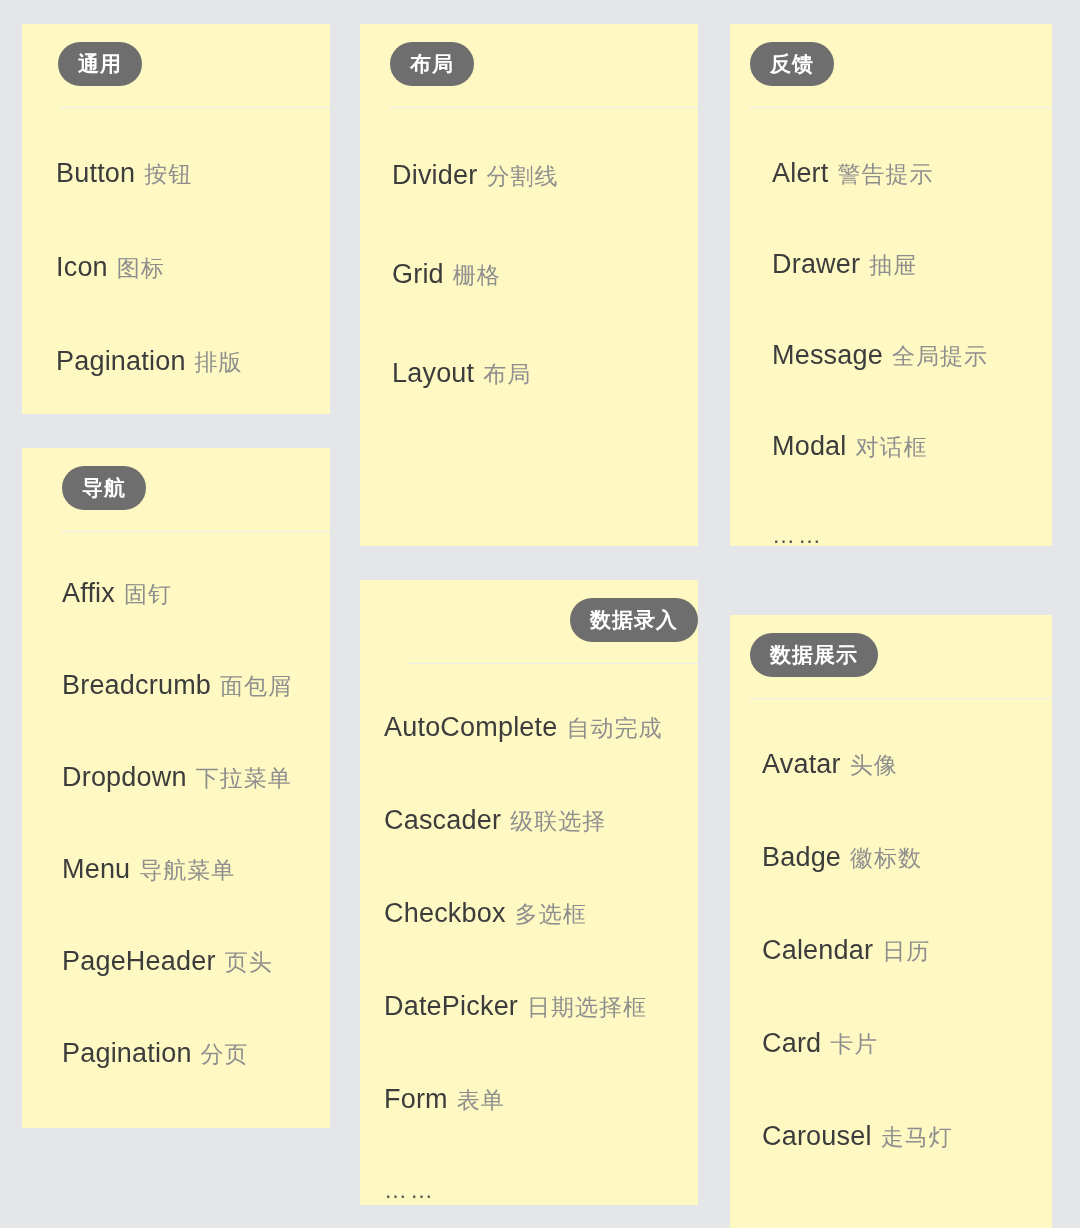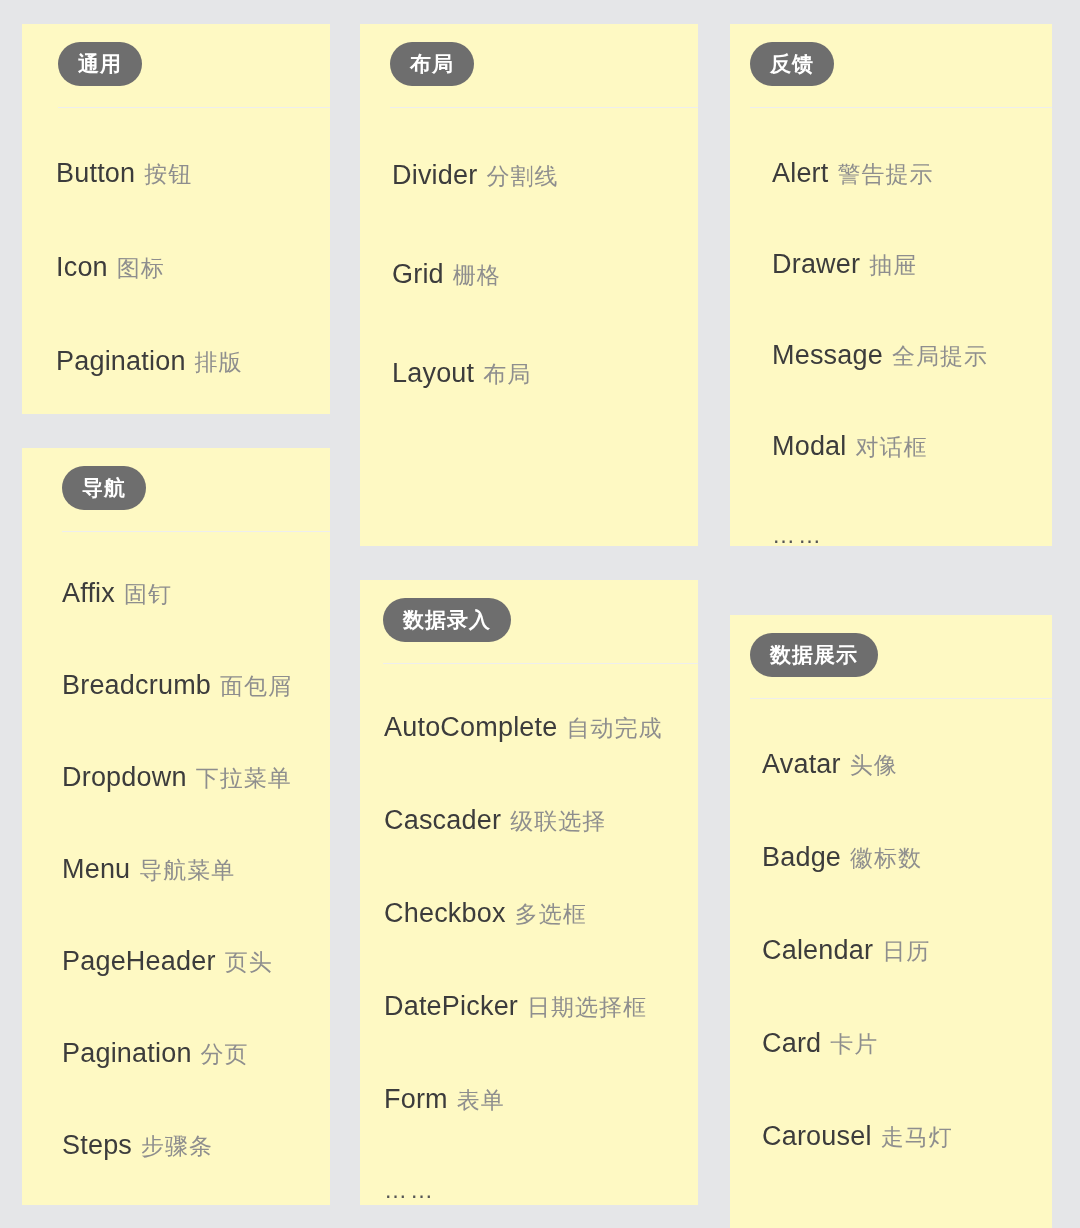--- a/index.html
+++ b/index.html
@@ -26,21 +26,21 @@
     box-sizing: border-box;
     overflow: hidden;
   }
 
   
   .col-1 { left: 22px;  width: 308px; }
   .col-2 { left: 360px; width: 338px; }
   .col-3 { left: 730px; width: 322px; }
 
   .card-general  { top: 24px;  height: 390px; }
-  .card-nav      { top: 448px; height: 757px; }
+  .card-nav      { top: 448px; height: 680px; }
   .card-layout   { top: 24px;  height: 522px; }
   .card-entry    { top: 580px; height: 625px; }
   .card-feedback { top: 24px;  height: 522px; }
   .card-display  { top: 615px; height: 625px; }
 
   .card-head {
     position: relative;
     padding-top: 18px;
   }
 
@@ -104,21 +104,21 @@
   .card-general  .item      { margin-bottom: 67px; }
 
   .card-nav      .card-head { padding-left: 40px; }
   .card-nav      .items     { padding: 48px 0 0 40px; }
   .card-nav      .item      { margin-bottom: 65px; }
 
   .card-layout   .card-head { padding-left: 30px; }
   .card-layout   .items     { padding: 54px 0 0 32px; }
   .card-layout   .item      { margin-bottom: 72px; }
 
-  .card-entry    .card-head { padding-left: 23px; }
+  .card-entry    .card-head { padding-left: 48px; text-align: right; }
   .card-entry    .items     { padding: 50px 0 0 24px; }
   .card-entry    .item      { margin-bottom: 66px; }
 
   .card-feedback .card-head { padding-left: 20px; }
   .card-feedback .items     { padding: 52px 16px 0 42px; }
   .card-feedback .item      { margin-bottom: 64px; }
 
   .card-display  .card-head { padding-left: 20px; }
   .card-display  .items     { padding: 52px 0 0 32px; }
   .card-display  .item      { margin-bottom: 66px; }

